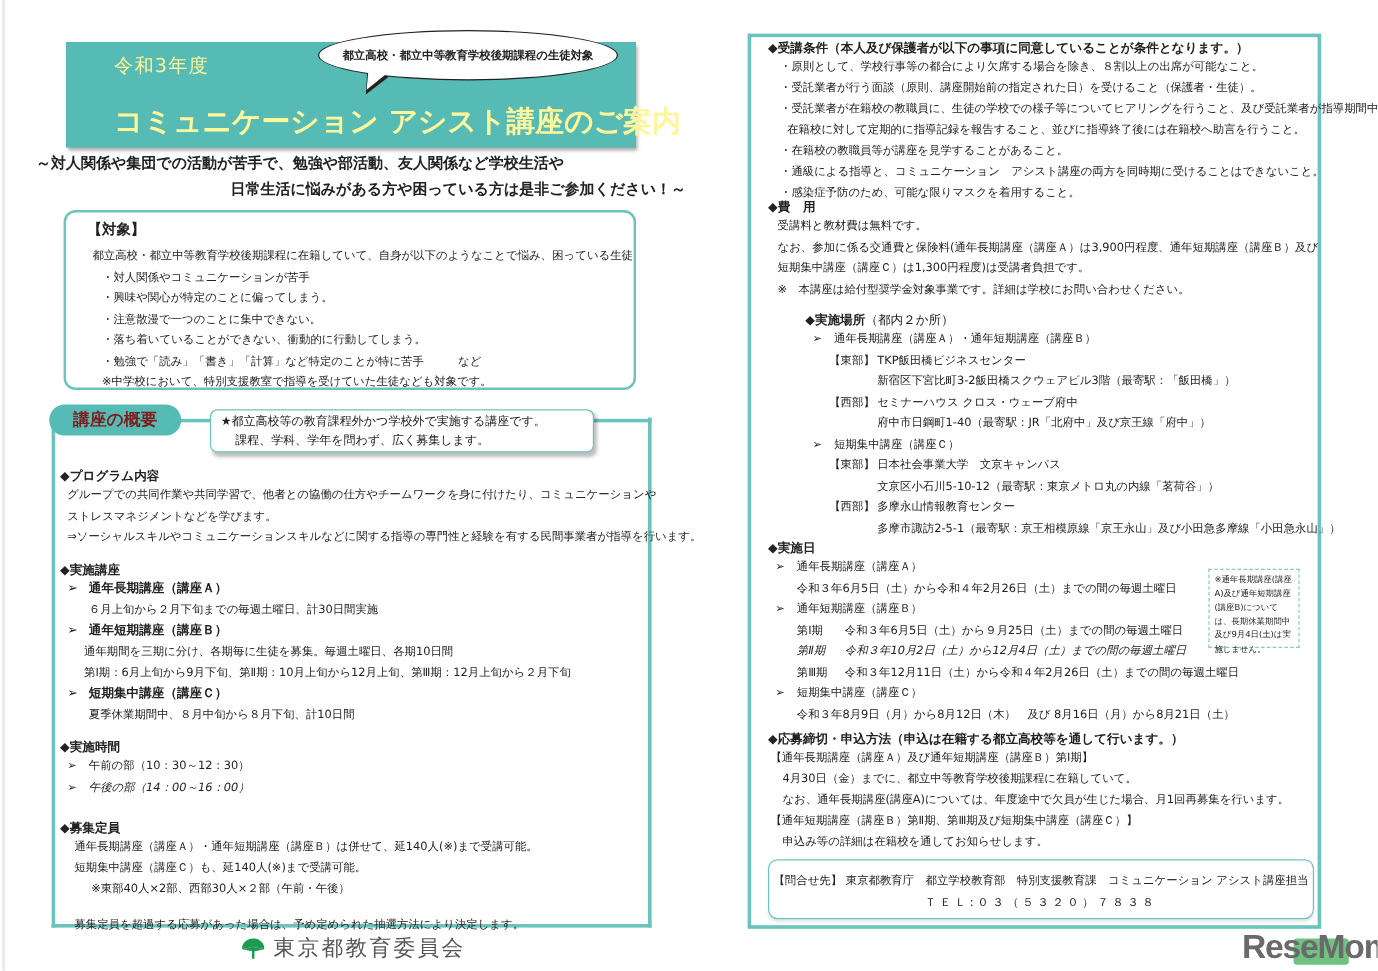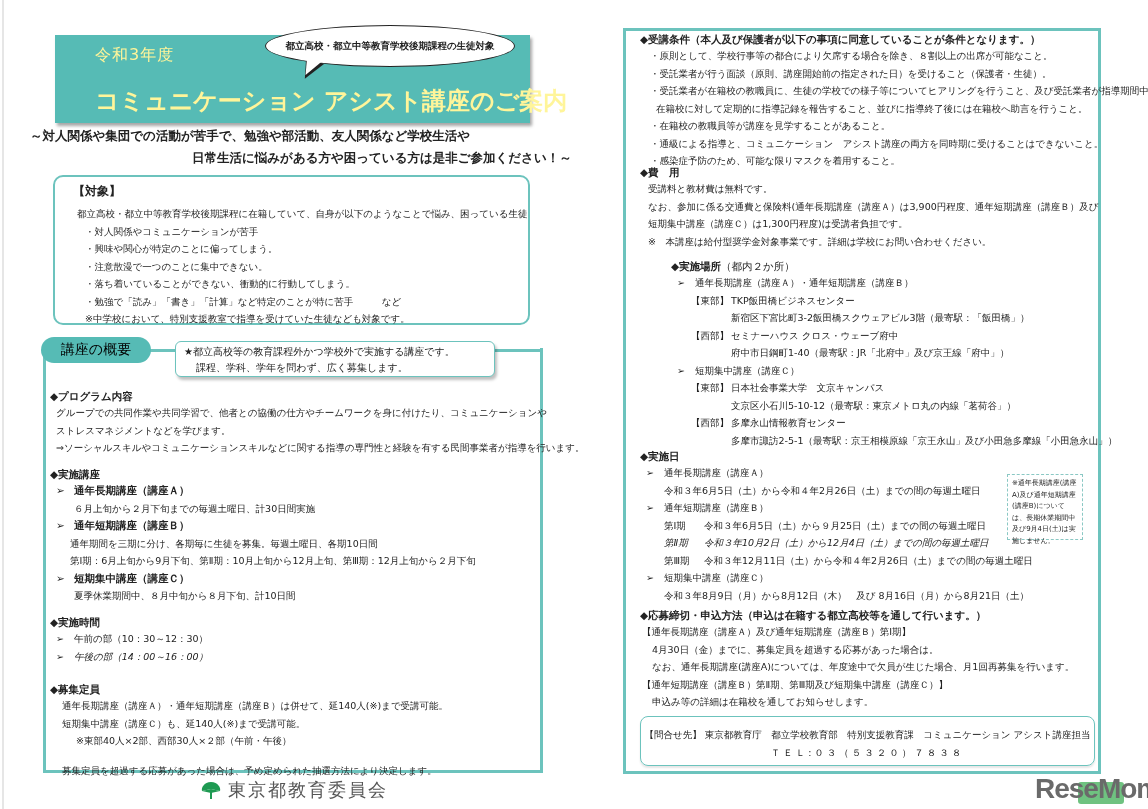--- a/index.html
+++ b/index.html
@@ -13,21 +13,21 @@
   .title-line2 { position: absolute; left: 40px; top: 50px; font-size: 24px; font-weight: bold; color: #fff59a; letter-spacing: 0px; white-space: nowrap; }
   .bubble { position: absolute; left: 265px; top: 25px; width: 250px; height: 42px; background: #fff; border: 1.5px solid #222; border-radius: 50%; display: flex; align-items: center; justify-content: center; font-size: 9.5px; font-weight: bold; color: #222; z-index: 2; }
   .bubble-tail { position: absolute; left: 300px; top: 58px; width: 0; height: 0; border-left: 10px solid transparent; border-right: 10px solid transparent; border-top: 22px solid #222; transform: rotate(28deg); z-index: 1; }
   .bubble-tail-inner { position: absolute; left: 302px; top: 57px; width: 0; height: 0; border-left: 8px solid transparent; border-right: 8px solid transparent; border-top: 19px solid #fff; transform: rotate(28deg); z-index: 3; }
   .subtitle { position: absolute; font-size: 12.5px; font-weight: bold; color: #222; white-space: nowrap; }
   .target-box { position: absolute; left: 53px; top: 175px; width: 477px; height: 150px; border: 2px solid #6cc3bd; border-radius: 10px; padding: 6px 18px; }
   .target-head { font-size: 12px; font-weight: bold; margin-bottom: 5px; }
   .line { font-size: 9.5px; line-height: 17.5px; white-space: nowrap; }
   .overview-frame { position: absolute; left: 43px; top: 348px; width: 500px; height: 425px; border: 3px solid #6cc3bd; border-top: none; }
   .overview-topline { position: absolute; left: 150px; top: 349px; width: 393px; height: 3px; background: #6cc3bd; }
-  .overview-pill { position: absolute; left: 41px; top: 337px; width: 110px; height: 26px; background: #56bbb5; border-radius: 13px; color: #000000; font-weight: normal; font-size: 14px; display: flex; align-items: center; justify-content: center; }
+  .overview-pill { position: absolute; left: 41px; top: 337px; width: 110px; height: 26px; background: #56bbb5; border-radius: 13px; color: #7f1d1d; font-weight: bold; font-size: 14px; display: flex; align-items: center; justify-content: center; }
   .star-box { position: absolute; left: 175px; top: 341px; width: 320px; height: 36px; background: #fff; border: 1.5px solid #6cc3bd; border-radius: 6px; box-shadow: 2px 3px 3px rgba(0,0,0,0.25); padding: 2px 8px; font-size: 10px; line-height: 16px; }
   .sec-head { font-size: 10.5px; font-weight: bold; white-space: nowrap; }
   .logo { position: absolute; left: 200px; top: 778px; display: flex; align-items: center; gap: 6px; }
   .logo-text { font-size: 18px; color: #555; letter-spacing: 2px; }
   .right-frame { position: absolute; left: 623px; top: 28px; width: 478px; height: 746px; border: 3px solid #6cc3bd; }
   .contact-box { position: absolute; left: 640px; top: 716px; width: 455px; height: 50px; border: 1.5px solid #6cc3bd; border-radius: 8px; font-size: 9.5px; text-align: center; padding-top: 9px; box-shadow: 0 2px 2px rgba(0,0,0,0.1); }
   .note-box { position: absolute; left: 1007px; top: 474px; width: 76px; height: 66px; border: 1px dashed #8ac8c4; padding: 3px 4px; font-size: 7px; line-height: 11.5px; background: #fff; }
   .resemom { position: absolute; left: 1035px; top: 773px; font-size: 28px; font-weight: bold; color: #6a6a6a; letter-spacing: -1px; font-family: "Liberation Sans", sans-serif; }
   .resemom-badge { position: absolute; left: 1078px; top: 782px; width: 46px; height: 22px; background: #3fae55; border-radius: 3px; opacity: 0.75; }
 </style>
@@ -154,21 +154,21 @@
   <div class="line" style="padding-left:24px;font-style:italic;"><span style="display:inline-block;width:40px;">第Ⅱ期</span><span>令和３年10月2日（土）から12月4日（土）までの間の毎週土曜日</span></div>
   <div class="line" style="padding-left:24px;"><span style="display:inline-block;width:40px;">第Ⅲ期</span><span>令和３年12月11日（土）から令和４年2月26日（土）までの間の毎週土曜日</span></div>
   <div class="line" style="padding-left:6px;"><span style="display:inline-block;width:18px;">➢</span><span>短期集中講座（講座Ｃ）</span></div>
   <div class="line" style="padding-left:24px;">令和３年8月9日（月）から8月12日（木）　及び 8月16日（月）から8月21日（土）</div>
 </div>
 <div class="note-box">※通年長期講座(講座A)及び通年短期講座(講座B)については、長期休業期間中及び9月4日(土)は実施しません。</div>
 
 <div class="abs" style="left:640px; top:609px;">
   <div class="sec-head">◆応募締切・申込方法（申込は在籍する都立高校等を通して行います。）</div>
   <div class="line" style="padding-left:2px;">【通年長期講座（講座Ａ）及び通年短期講座（講座Ｂ）第Ⅰ期】</div>
-  <div class="line" style="padding-left:12px;">4月30日（金）までに、募集定員を超過する応募があった場合は。</div>
+  <div class="line" style="padding-left:12px;">4月30日（金）までに、都立中等教育学校後期課程に在籍していて。</div>
   <div class="line" style="padding-left:12px;">なお、通年長期講座(講座A)については、年度途中で欠員が生じた場合、月1回再募集を行います。</div>
   <div class="line" style="padding-left:2px;">【通年短期講座（講座Ｂ）第Ⅱ期、第Ⅲ期及び短期集中講座（講座Ｃ）】</div>
   <div class="line" style="padding-left:12px;">申込み等の詳細は在籍校を通してお知らせします。</div>
 </div>
 
 <div class="contact-box">
   <div class="line">【問合せ先】 東京都教育庁　都立学校教育部　特別支援教育課　コミュニケーション アシスト講座担当</div>
   <div class="line" style="letter-spacing:3px;">ＴＥＬ:０３（５３２０）７８３８</div>
 </div>
 

